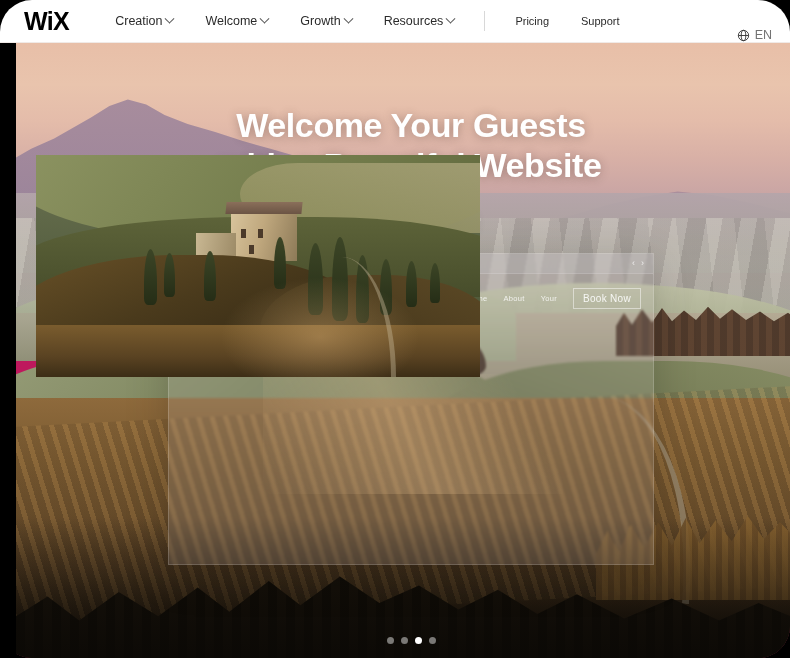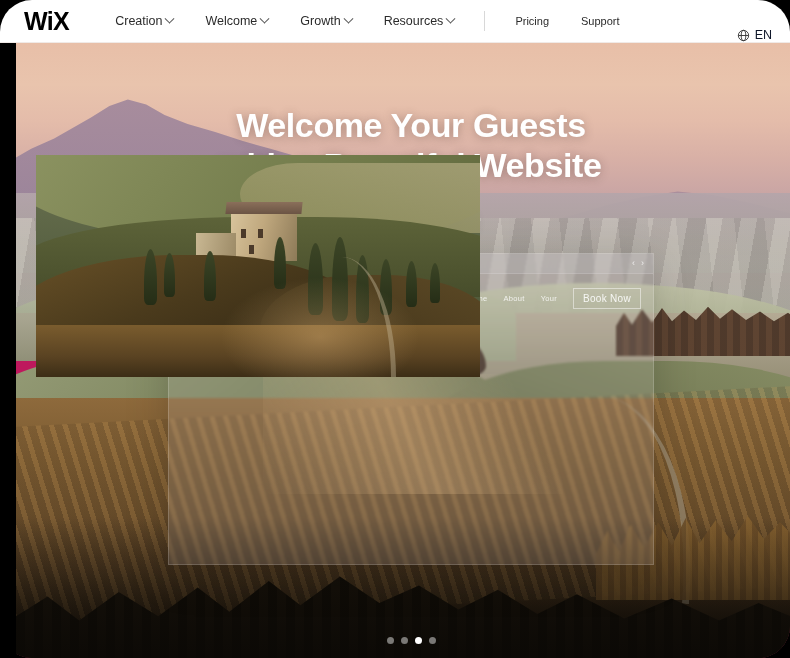--- a/index.html
+++ b/index.html
@@ -86,21 +86,21 @@
     align-items: center;
     margin-right: 18px;
     gap: 14px;
   }
 
   .lang {
     display: flex;
     align-items: center;
     gap: 5px;
     font-size: 12.5px;
-    color: #0f172a;
+    color: #737373;
     cursor: pointer;
     margin-top: 28px;
   }
 
   .globe-icon {
     width: 13px; height: 13px;
     display: inline-block;
   }
 
   .signin-btn {

